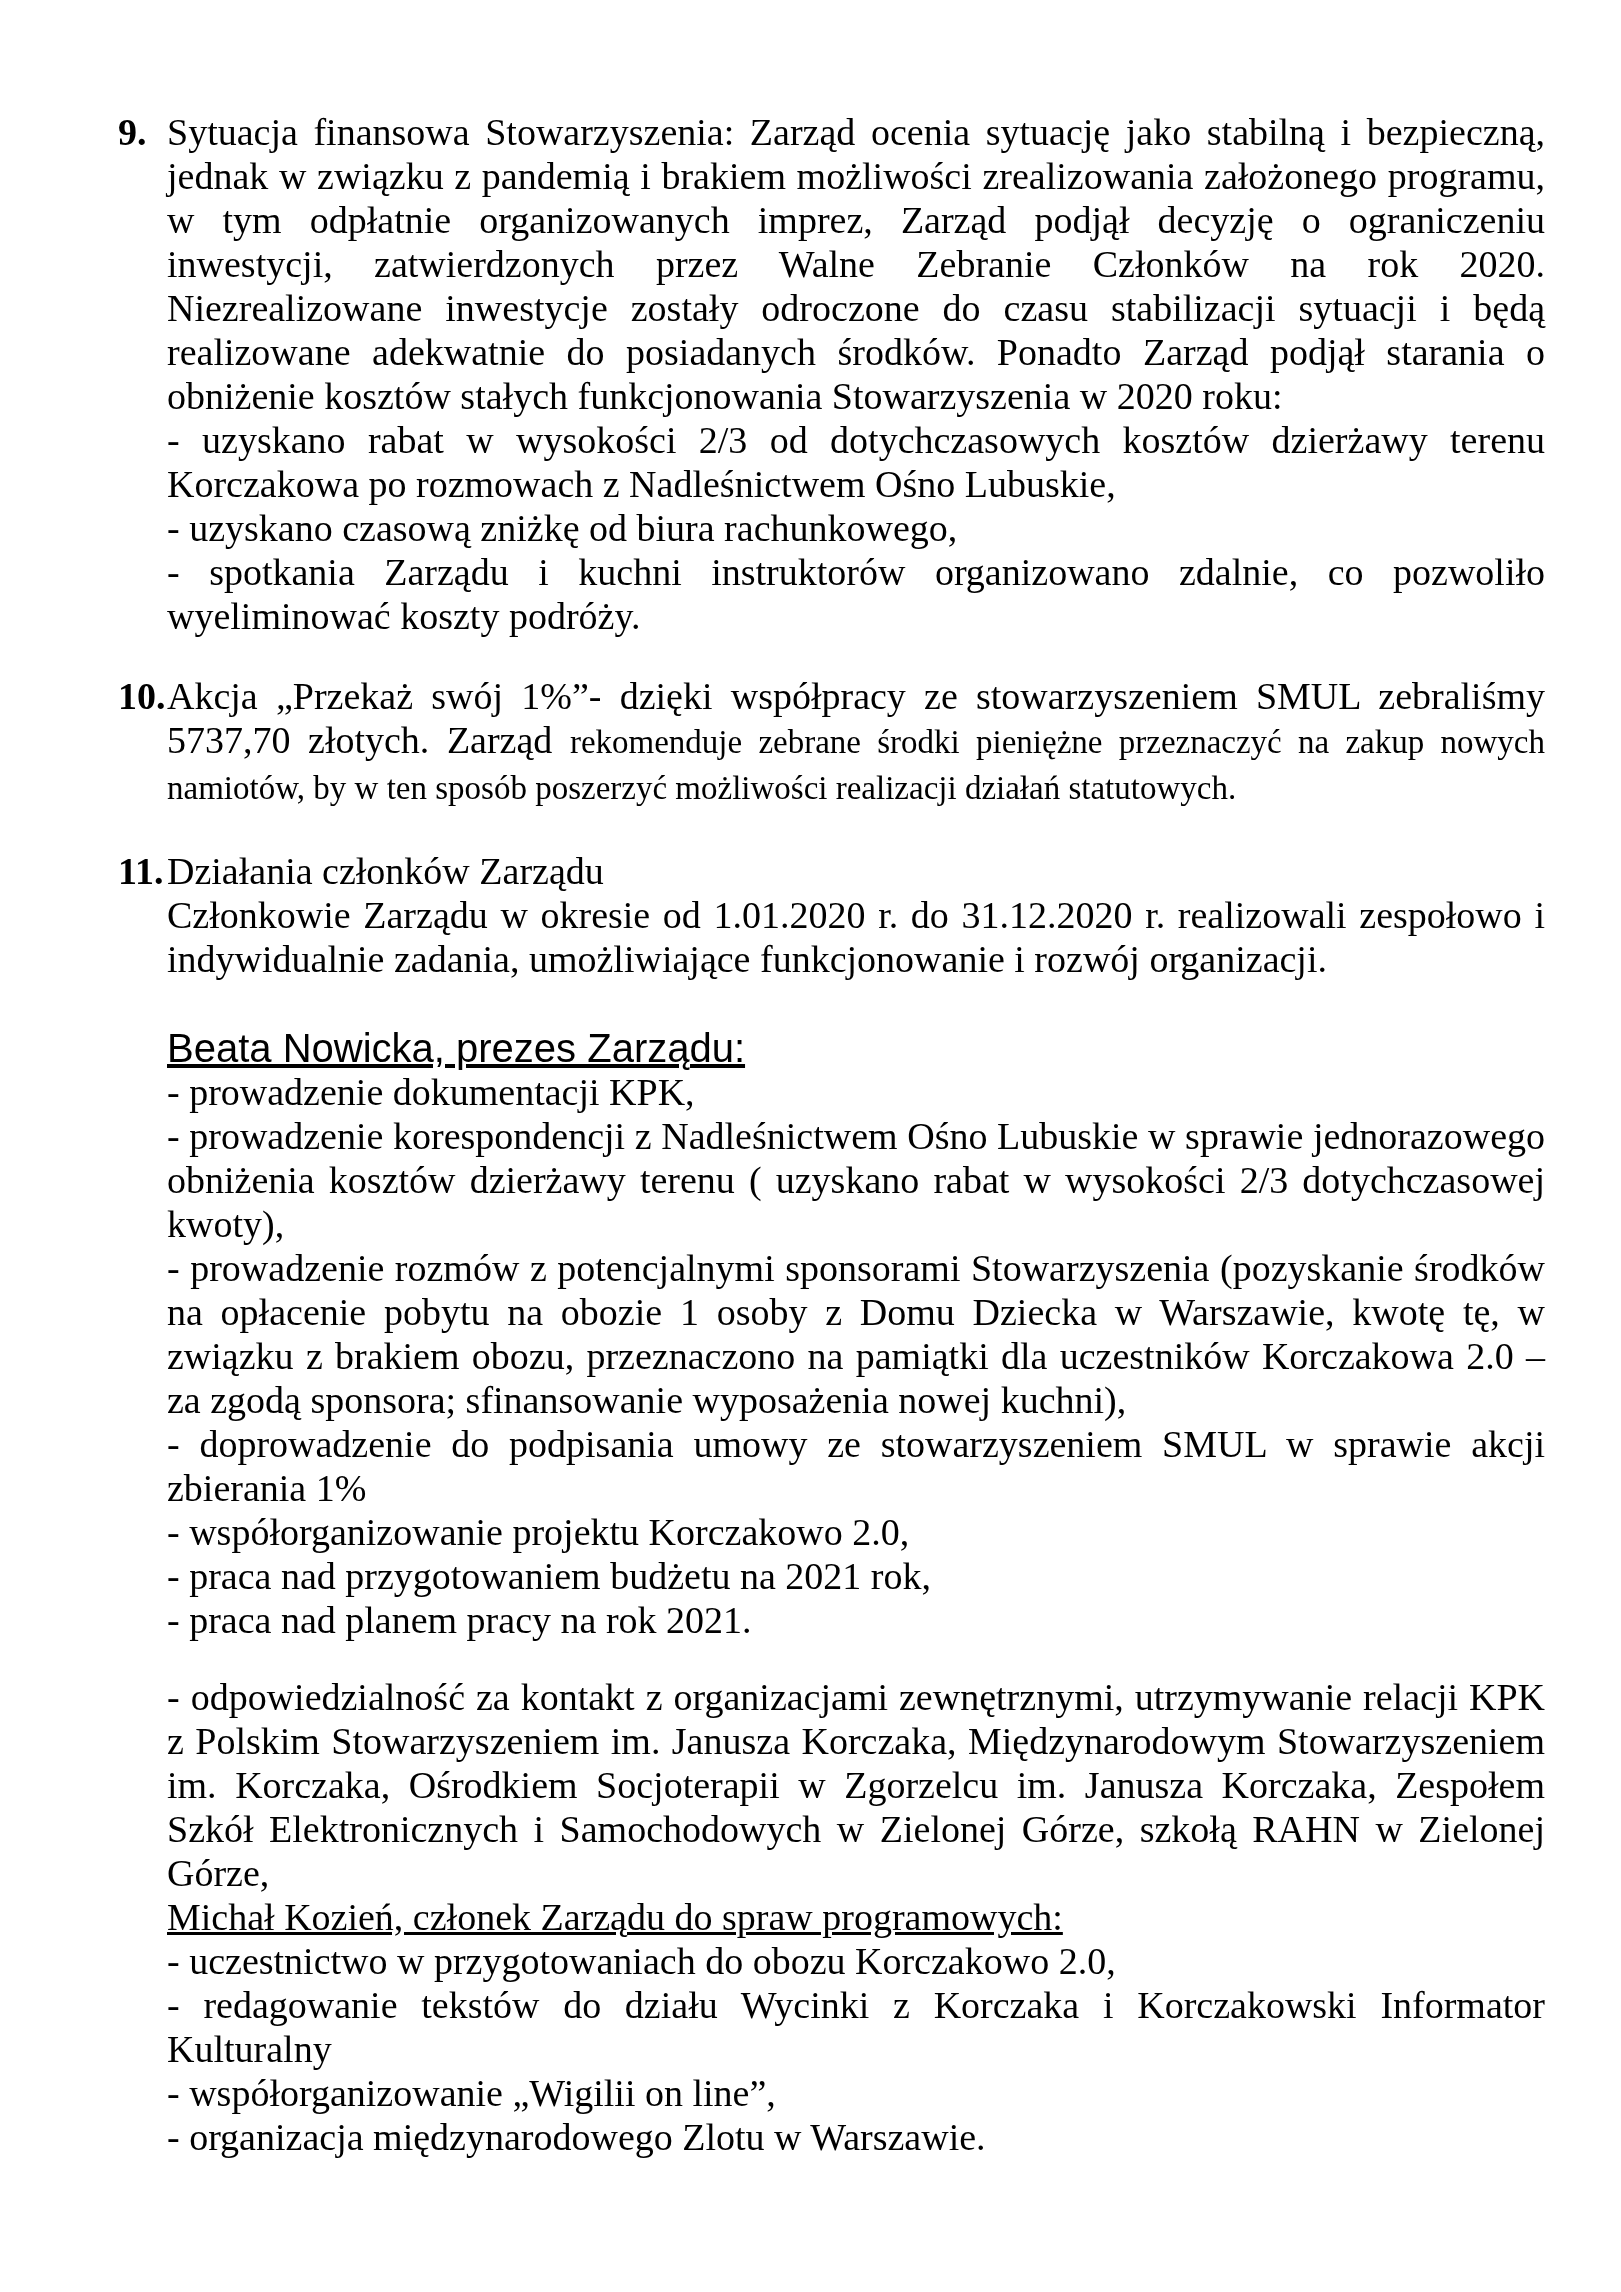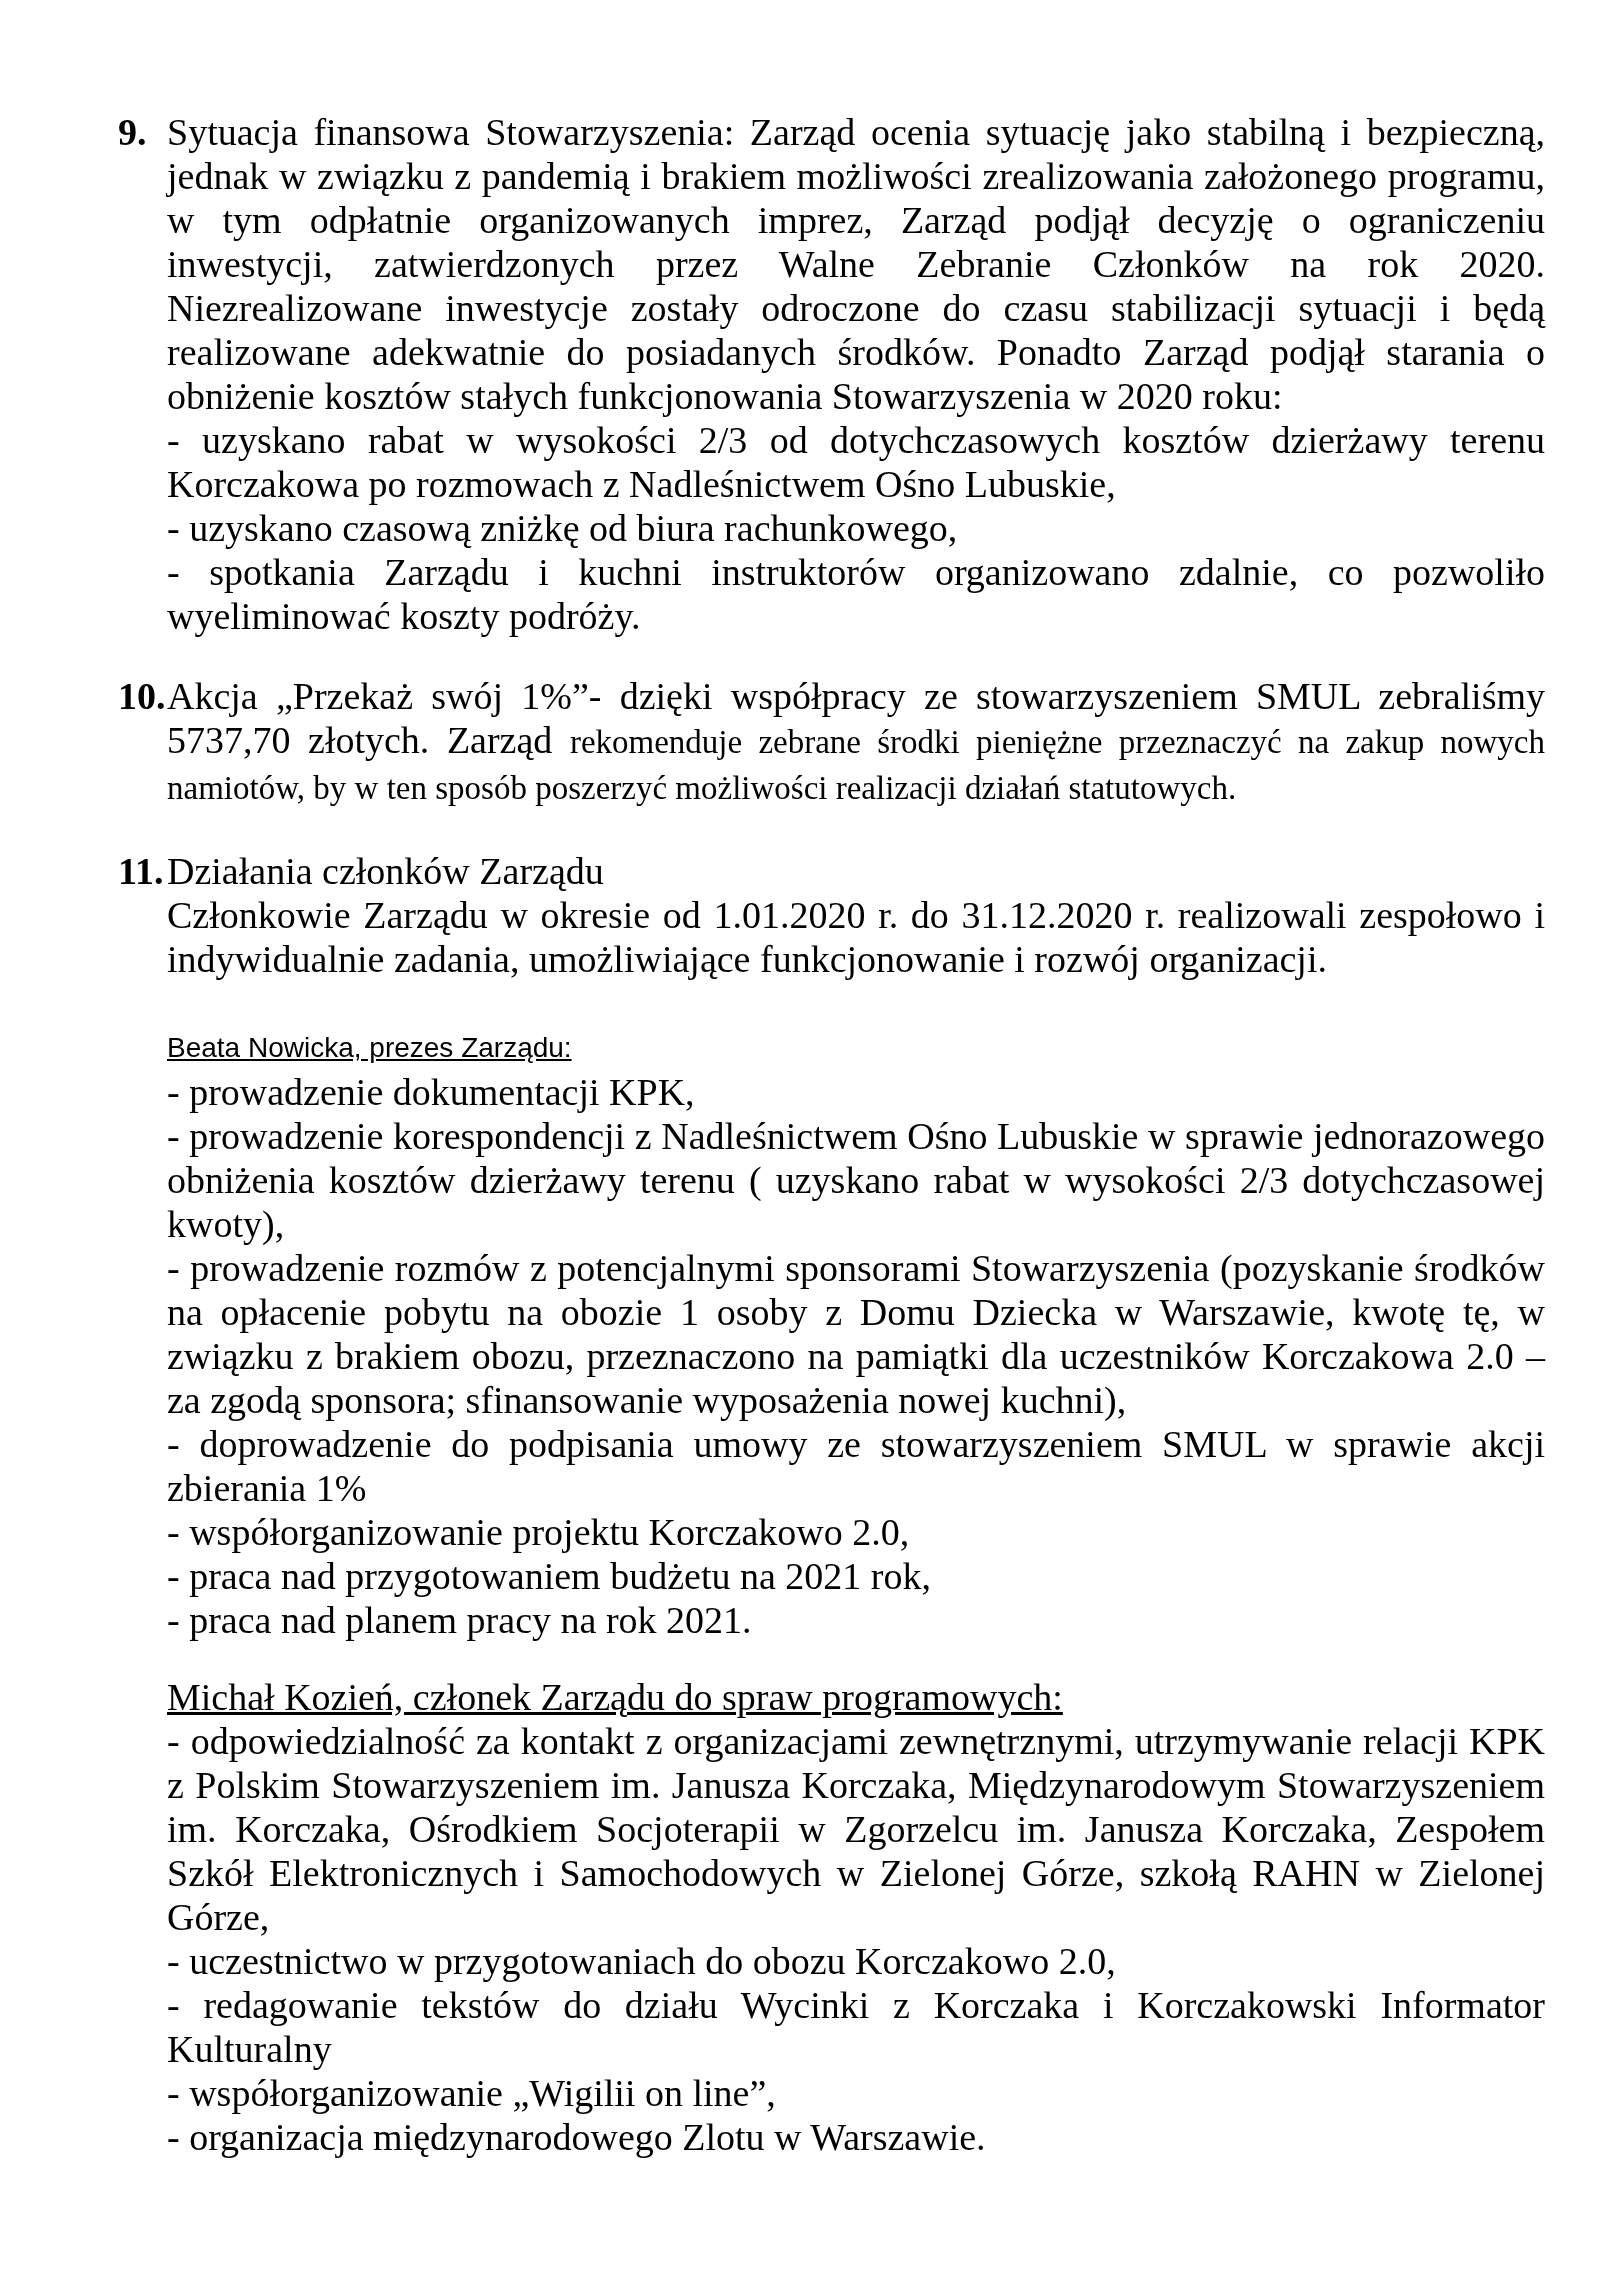--- a/index.html
+++ b/index.html
@@ -27,21 +27,21 @@
     white-space: nowrap;
   }
   .bold { font-weight: normal; }
   .small { font-size: 33px; }
   .gap37 { margin-top: 36px; }
   .gap40 { margin-top: 39px; }
   .gap46 { margin-top: 45px; }
   .gap34 { margin-top: 33px; }
   .heading-sans {
     font-family: "Liberation Sans", sans-serif;
-    font-size: 28px;
+    font-size: 40px;
     text-decoration: underline;
     text-align: left;
   }
   .heading-serif {
     font-family: "Liberation Serif", serif;
     text-decoration: underline;
     text-align: left;
   }
 </style>
 </head>
@@ -98,24 +98,24 @@
     </div>
     <div class="para">
       <span>-</span><span> praca nad przygotowaniem budżetu na 2021 rok,</span>
     </div>
     <div class="para">
       <span>-</span><span> praca nad planem pracy na rok 2021.</span>
     </div>
   </section>
 
   <section class="gap34">
-    <div class="para heading-serif">Michał Kozień, członek Zarządu do spraw programowych:</div>
     <div class="para">
       <span>-</span><span>  odpowiedzialność za kontakt z organizacjami zewnętrznymi, utrzymywanie relacji KPK z Polskim Stowarzyszeniem im. Janusza Korczaka, Międzynarodowym Stowarzyszeniem im. Korczaka, Ośrodkiem Socjoterapii w Zgorzelcu im. Janusza Korczaka, Zespołem Szkół Elektronicznych i Samochodowych w Zielonej Górze, szkołą RAHN w Zielonej Górze,</span>
     </div>
+    <div class="para heading-serif">Michał Kozień, członek Zarządu do spraw programowych:</div>
     <div class="para">
       <span>-</span><span> uczestnictwo w przygotowaniach do obozu Korczakowo 2.0,</span>
     </div>
     <div class="para">
       <span>-</span><span> redagowanie tekstów do działu Wycinki z Korczaka i Korczakowski Informator Kulturalny</span>
     </div>
     <div class="para">
       <span>-</span><span> współorganizowanie „Wigilii on line”,</span>
     </div>
     <div class="para">

